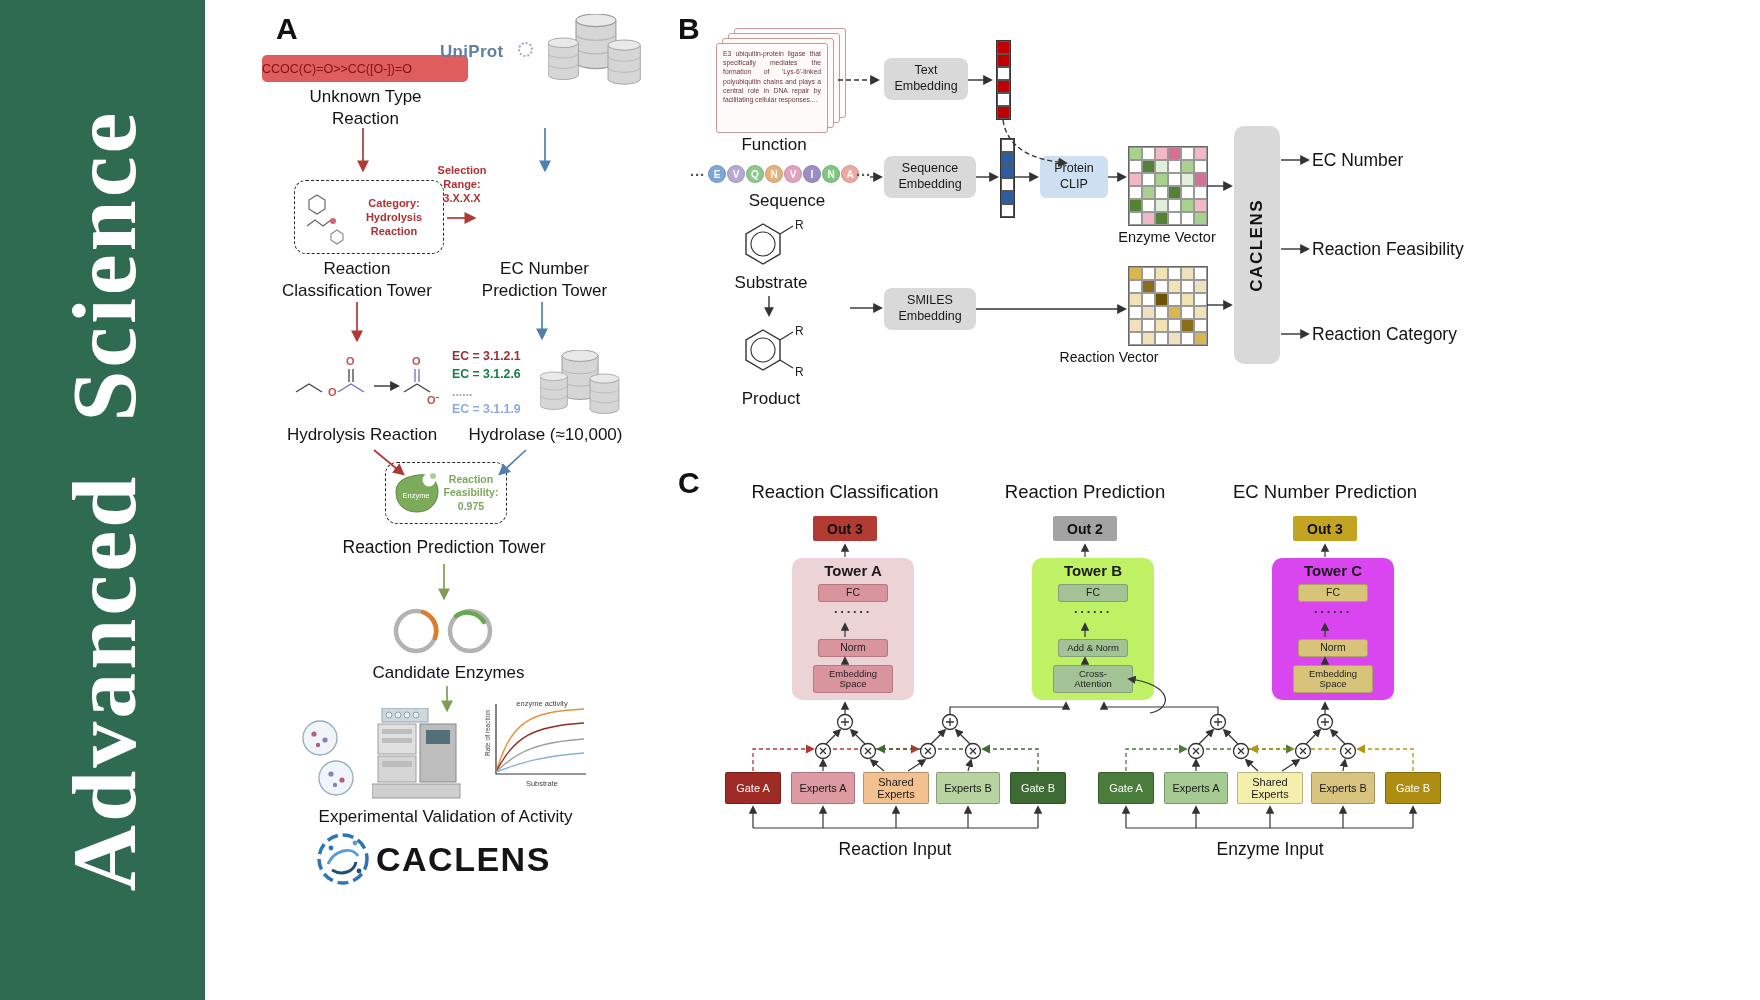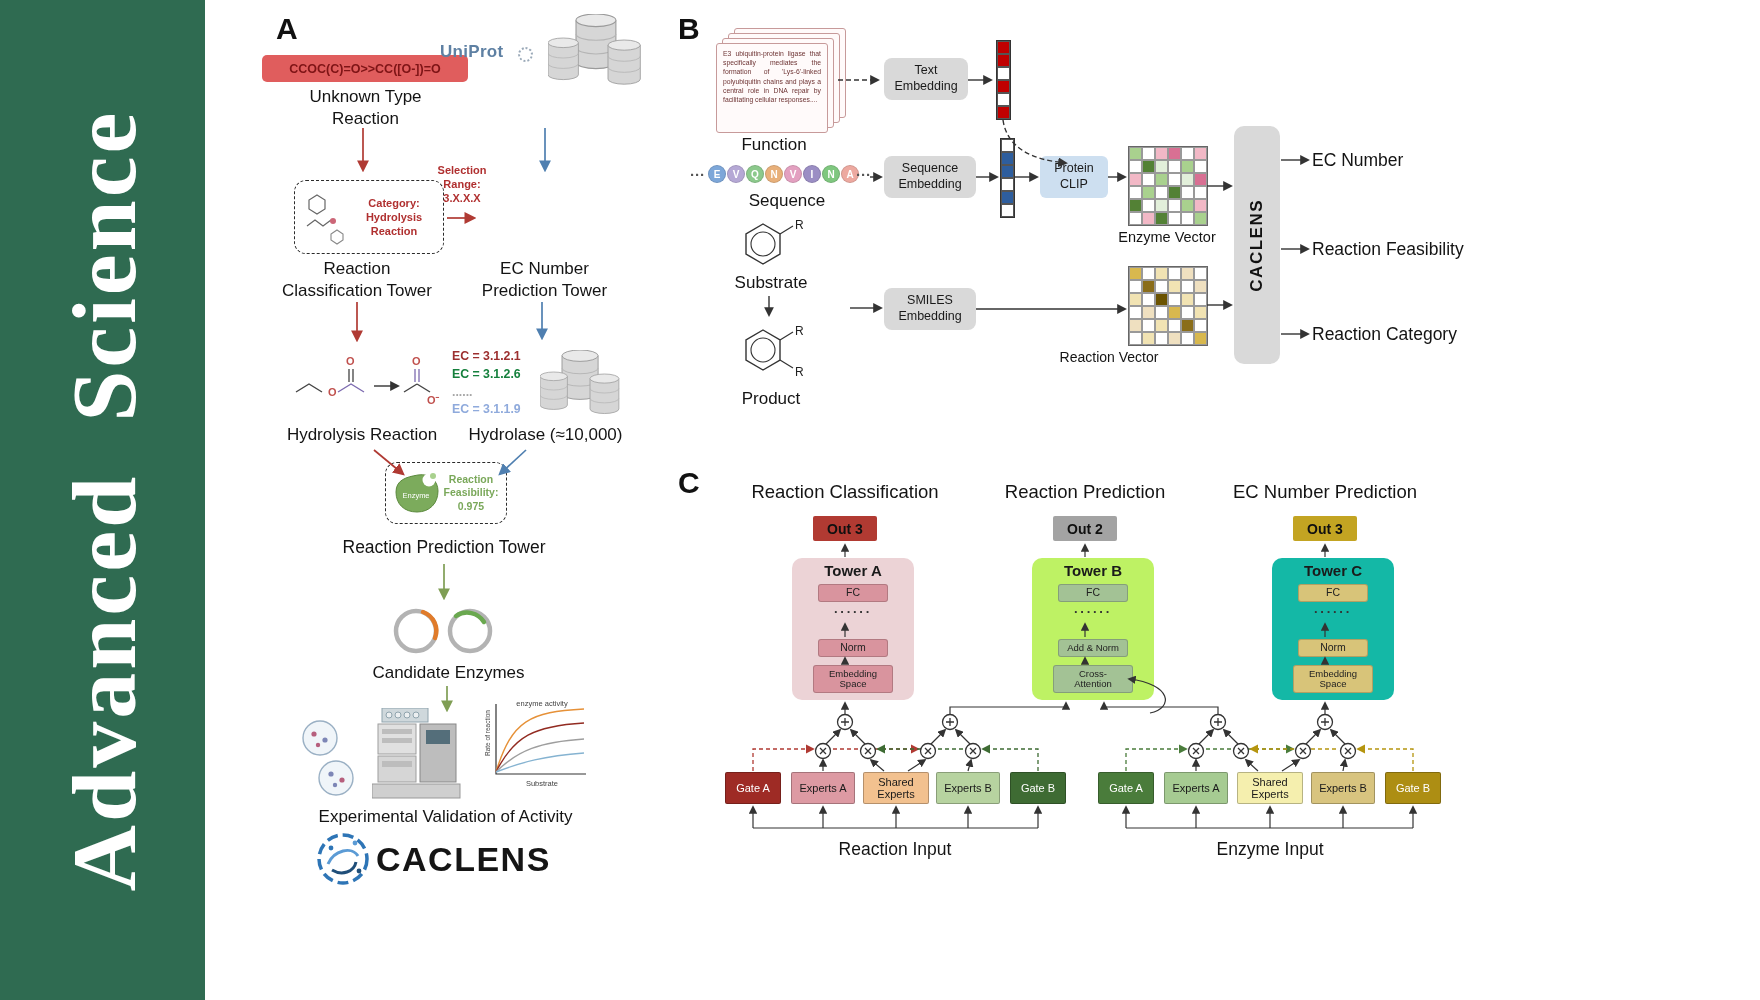--- a/index.html
+++ b/index.html
@@ -21,23 +21,23 @@
   .lbl-left { position:absolute; text-align:left; color:#141414; font-size:17.5px; white-space:pre-line; }
   .panel-letter { position:absolute; font-size:30px; font-weight:bold; color:#111; }
 
   .dashedbox { position:absolute; border:1.7px dashed #2b2b2b; border-radius:12px; display:flex; align-items:center; padding:4px 6px; background:#fff; }
   .graybox { position:absolute; background:#d9d9d9; border-radius:8px; display:flex; align-items:center; justify-content:center;
              text-align:center; font-size:12.5px; line-height:1.25; color:#1a1a1a; white-space:pre-line; }
   .bluebox { position:absolute; background:#cddff0; border-radius:6px; display:flex; align-items:center; justify-content:center;
              text-align:center; font-size:12.5px; line-height:1.25; color:#1a1a1a; white-space:pre-line; }
 
   .smiles-box { position:absolute; left:262px; top:55px; width:206px; height:27px; background:#e05d5d; border-radius:5px;
-                display:flex; align-items:center; justify-content:center; font-size:12.5px; font-weight:bold; color:#7e1416; }
-
-  .uniprot { position:absolute; left:440px; top:42px; display:flex; align-items:flex-end; gap:15px; }
+                display:flex; align-items:center; justify-content:flex-start; font-size:12.5px; font-weight:normal; color:#7e1416; }
+
+  .uniprot { position:absolute; left:440px; top:42px; display:flex; align-items:flex-start; gap:15px; }
   .uniprot-text { font-size:17px; font-weight:bold; color:#5e80a3; letter-spacing:0.3px; }
   .uniprot-ring { width:15px; height:15px; border:2px dotted #9aa9b8; border-radius:50%; }
 
   .ec-list { position:absolute; left:452px; top:348px; font-size:12.3px; font-weight:bold; line-height:1.45; }
 
   .cards { position:absolute; left:716px; top:28px; width:134px; height:110px; }
   .fcard { position:absolute; width:112px; height:90px; background:#fffafa; border:1px solid #c79a9a; border-radius:3px; }
   .fcard-text { padding:5px 6px; font-size:6.8px; line-height:1.35; color:#6e3434; text-align:justify; }
 
   .seqrow { position:absolute; left:708px; top:165px; display:flex; }
@@ -402,21 +402,21 @@
 
   <div class="towerbg" style="left: 1024px; top: 558px; background: #bef264;">
     <div class="tower-title">Tower B</div>
     <div class="tbox" style="top: 26px; width: 70px; height: 18px; background: rgb(163, 194, 149);">FC</div>
     <div class="tdots">······</div>
     <div class="tbox" style="top: 81px; width: 70px; height: 18px; font-size: 9.5px; background: rgb(163, 194, 149);">Add &amp; Norm</div>
     <div class="tbox" style="top: 107px; width: 80px; height: 28px; font-size: 9.5px; background: rgb(163, 194, 149);">Cross-
 Attention</div>
   </div>
 
-  <div class="towerbg" style="left: 1264px; top: 558px; background: #14b8a6; padding-left: 44px;">
+  <div class="towerbg" style="left: 1264px; top: 558px; background: #d946ef; padding-left: 44px;">
     <div class="tower-title">Tower C</div>
     <div class="tbox" style="top: 26px; width: 70px; height: 18px; background: rgb(216, 196, 121);">FC</div>
     <div class="tdots">······</div>
     <div class="tbox" style="top: 81px; width: 70px; height: 18px; background: rgb(216, 196, 121);">Norm</div>
     <div class="tbox" style="top: 107px; width: 80px; height: 28px; font-size: 9.5px; background: rgb(216, 196, 121);">Embedding
 Space</div>
   </div>
 
   <div class="moe" style="left: 725px; width: 56px; background: rgb(158, 43, 37); color: rgb(255, 255, 255);">Gate A</div>
   <div class="moe" style="left: 791px; width: 64px; background: rgb(221, 154, 163); color: rgb(26, 26, 26);">Experts A</div>

